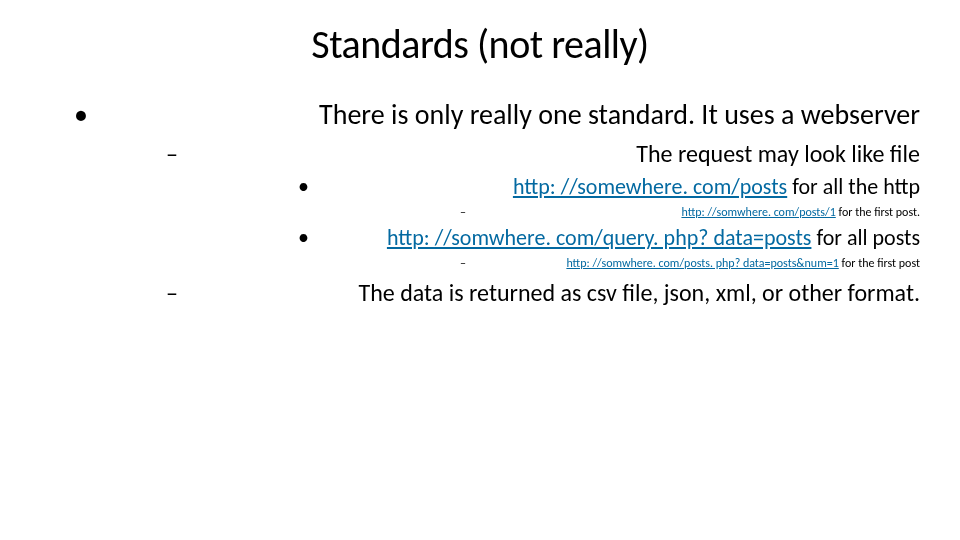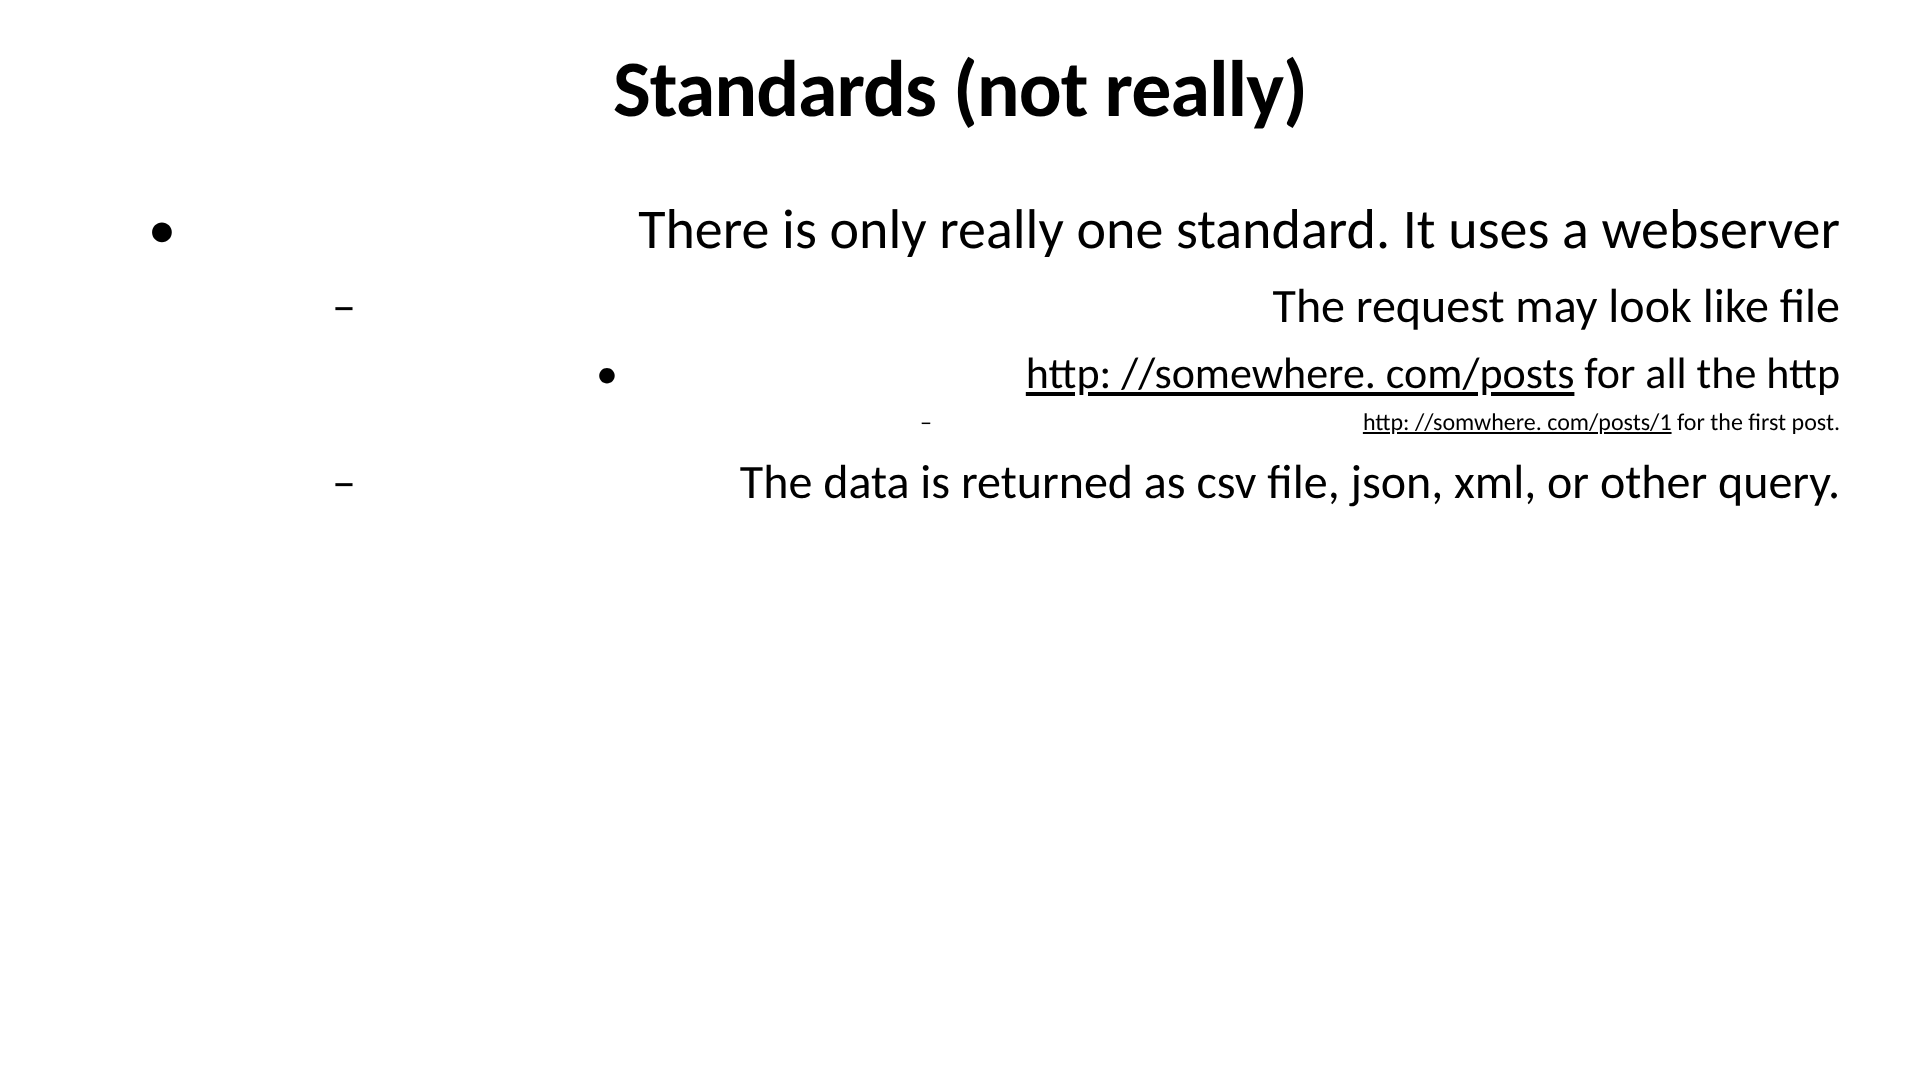--- a/index.html
+++ b/index.html
@@ -13,21 +13,21 @@
   }
   .slide {
     width: 960px;
     height: 540px;
     box-sizing: border-box;
     padding: 14px 40px 20px 40px;
   }
   .title {
     text-align: center;
     font-size: 40px;
-    font-weight: 700;
+    font-weight: 400;
     letter-spacing: -0.5px;
     margin: 6px 0 28px 0;
   }
   ul, li {
     margin: 0;
     padding: 0;
     list-style: none;
   }
   .lvl1 > li {
     font-size: 28px;
@@ -79,21 +79,21 @@
     margin-top: 2px;
     margin-bottom: 2px;
   }
   .lvl4 > li::before {
     content: "–";
     position: absolute;
     left: 142px;
     top: 0;
   }
   .link {
-    color: #000000;
+    color: #0369a1;
     text-decoration: underline;
   }
 </style>
 </head>
 <body>
 
 <div class="slide">
   <div class="title">Standards (not really)</div>
 
   <ul class="lvl1">
@@ -106,22 +106,30 @@
 
           <ul class="lvl3">
             <li>
               <span class="link">http: //somewhere. com/posts</span><span> for all the http</span>
               <ul class="lvl4">
                 <li>
                   <span class="link">http: //somwhere. com/posts/1</span><span>  for the first post.</span>
                 </li>
               </ul>
             </li>
+            <li>
+              <span class="link">http: //somwhere. com/query. php? data=posts</span><span> for all posts</span>
+              <ul class="lvl4">
+                <li>
+                  <span class="link">http: //somwhere. com/posts. php? data=posts&amp;num=1</span><span> for the first post</span>
+                </li>
+              </ul>
+            </li>
           </ul>
         </li>
 
         <li>
-          <span>The data is returned as csv file, json, xml, or other query.</span>
+          <span>The data is returned as csv file, json, xml, or other format.</span>
         </li>
       </ul>
     </li>
   </ul>
 </div>
 
 </body></html>

